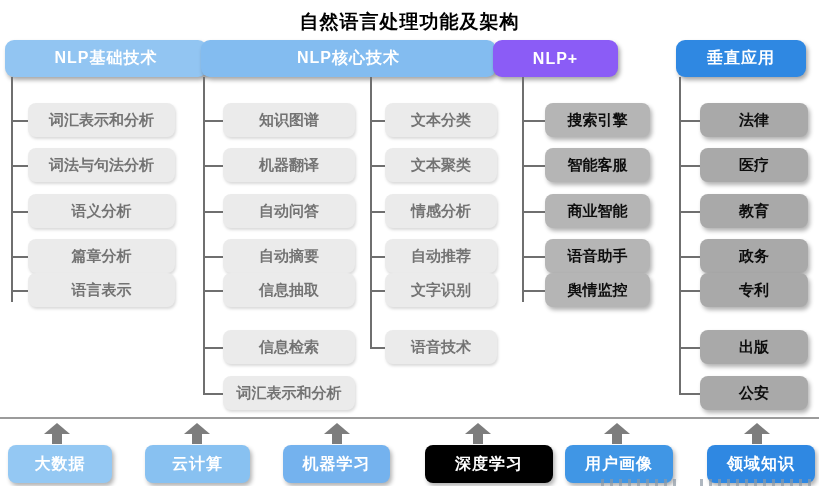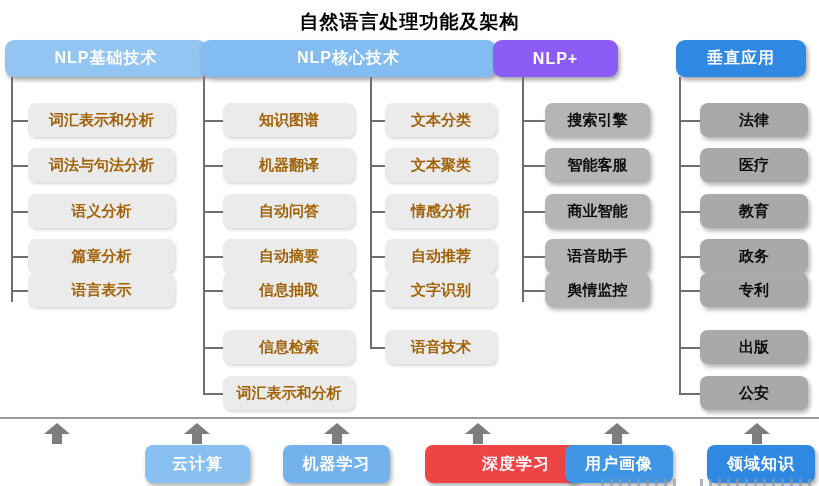--- a/index.html
+++ b/index.html
@@ -16,21 +16,21 @@
   #hdr-basic{left:5px;width:202px;background:#92c5f2;}
   #hdr-core{left:201px;width:295px;background:#83bcf0;}
   #hdr-plus{left:493px;width:125px;background:#8b5cf6;}
   #hdr-vertical{left:676px;width:130px;background:#2f88e2;}
 
   
   .col{position:absolute;top:77px;}
   .vline{position:absolute;left:0;top:0;width:1.5px;background:#6f6f6f;}
   .item{position:absolute;height:34px;border-radius:8px;
         display:flex;align-items:center;justify-content:center;
-        font-size:15px;font-weight:700;color:#a16207;}
+        font-size:15px;font-weight:700;color:#737373;}
   .item::before{content:"";position:absolute;right:100%;top:50%;height:1.5px;
         background:#6f6f6f;width:var(--tick,17px);}
   .light{background:#ebebeb;box-shadow:1px 2px 3px rgba(0,0,0,.15);}
   .gray-m{background:#b5b5b5;box-shadow:2px 3px 4px rgba(0,0,0,.3);color:#0d0d0d;}
   .gray-d{background:#a9a9a9;box-shadow:2px 3px 4px rgba(0,0,0,.3);color:#0d0d0d;}
 
   #col-basic{left:11px;}    #col-basic .item{left:17px;width:147px;--tick:17px;}
   #col-coreL{left:203px;}   #col-coreL .item{left:20px;width:132px;--tick:20px;}
   #col-coreR{left:370px;}   #col-coreR .item{left:15px;width:112px;--tick:15px;}
   #col-plus{left:522px;}    #col-plus .item{left:23px;width:105px;--tick:23px;}
@@ -47,21 +47,21 @@
         border-bottom:11px solid #7d7d7d;}
   .up-arrow::after{content:"";position:absolute;left:8px;top:11px;width:10px;height:10px;
         background:#7d7d7d;}
   .fbox{position:absolute;top:445px;height:38px;border-radius:8px;
         display:flex;align-items:center;justify-content:center;
         color:#fff;font-size:16px;font-weight:600;letter-spacing:1px;
         box-shadow:2px 3px 4px rgba(0,0,0,.3);}
   #f0{left:8px;width:104px;background:#94c8f3;}
   #f1{left:145px;width:105px;background:#88c1f1;}
   #f2{left:283px;width:107px;background:#74b2ee;}
-  #f3{left:425px;width:128px;background:#ef4444;padding-left:27px;}
+  #f3{left:425px;width:128px;background:#000000;}
   #f4{left:565px;width:108px;background:#4096e5;}
   #f5{left:707px;width:108px;background:#2f88e2;}
 
   
   .wm{position:absolute;top:479px;height:7px;opacity:.7;filter:blur(.4px);
       background:repeating-linear-gradient(90deg,#8e9aa6 0 3px,transparent 3px 9px);}
   #wm1{left:601px;width:80px;}
   #wm2{left:700px;width:115px;}
 </style>
 </head>
@@ -128,20 +128,21 @@
 
   <div class="baseline"></div>
 
   <div class="up-arrow" style="left:44px"></div>
   <div class="up-arrow" style="left:184px"></div>
   <div class="up-arrow" style="left:324px"></div>
   <div class="up-arrow" style="left:465px"></div>
   <div class="up-arrow" style="left:604px"></div>
   <div class="up-arrow" style="left:744px"></div>
 
+  <div class="fbox" id="f0">大数据</div>
   <div class="fbox" id="f1">云计算</div>
   <div class="fbox" id="f2">机器学习</div>
   <div class="fbox" id="f3">深度学习</div>
   <div class="fbox" id="f4">用户画像</div>
   <div class="fbox" id="f5">领域知识</div>
 
   <div class="wm" id="wm1"></div>
   <div class="wm" id="wm2"></div>
 
 </div>

